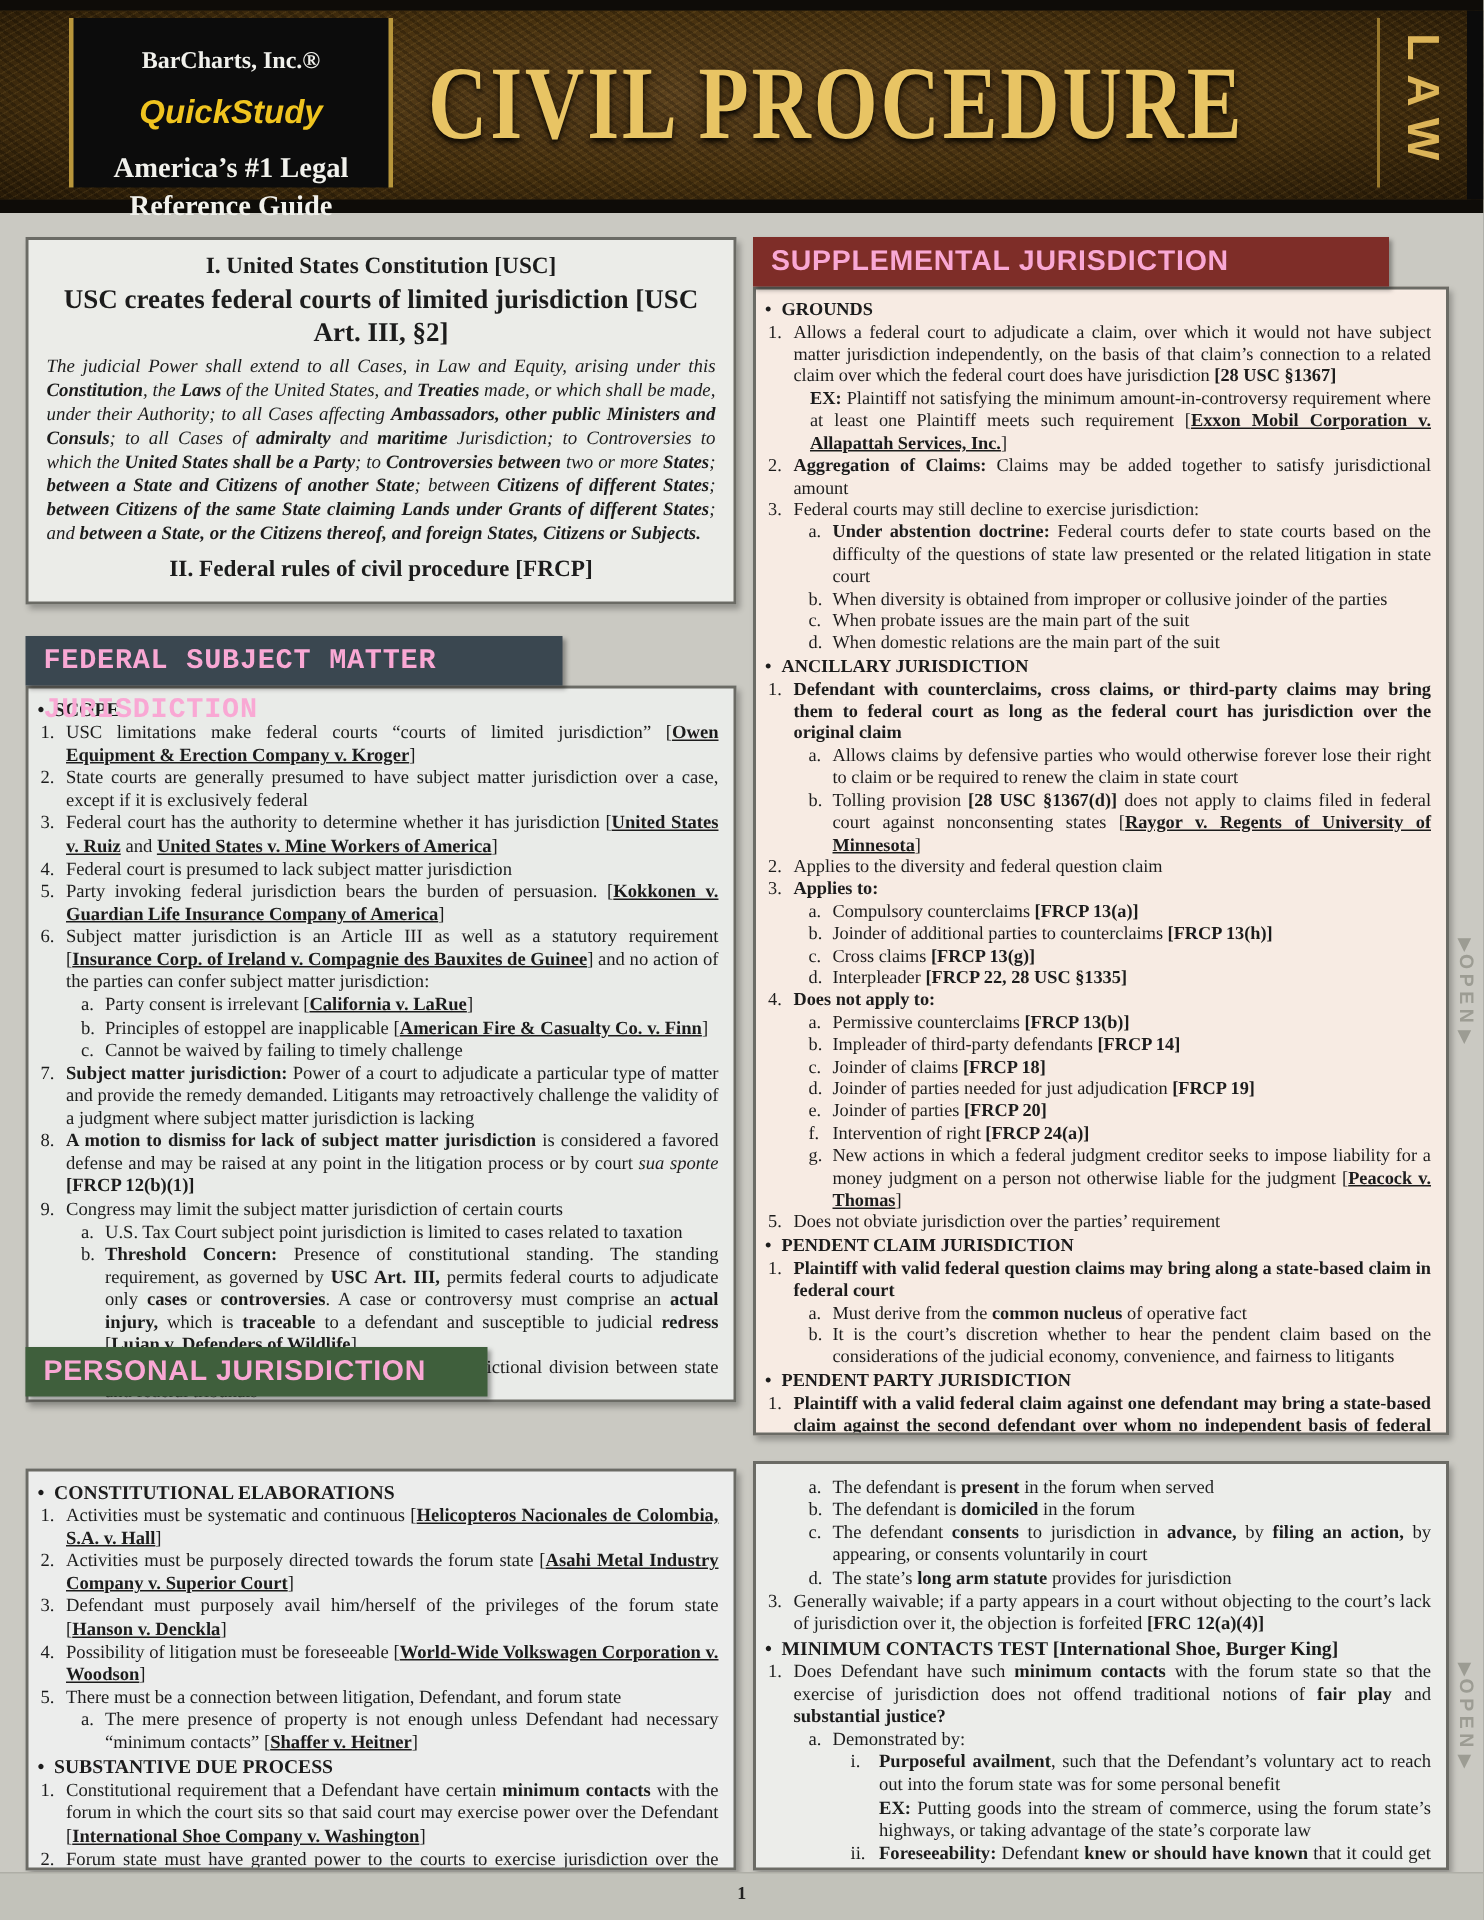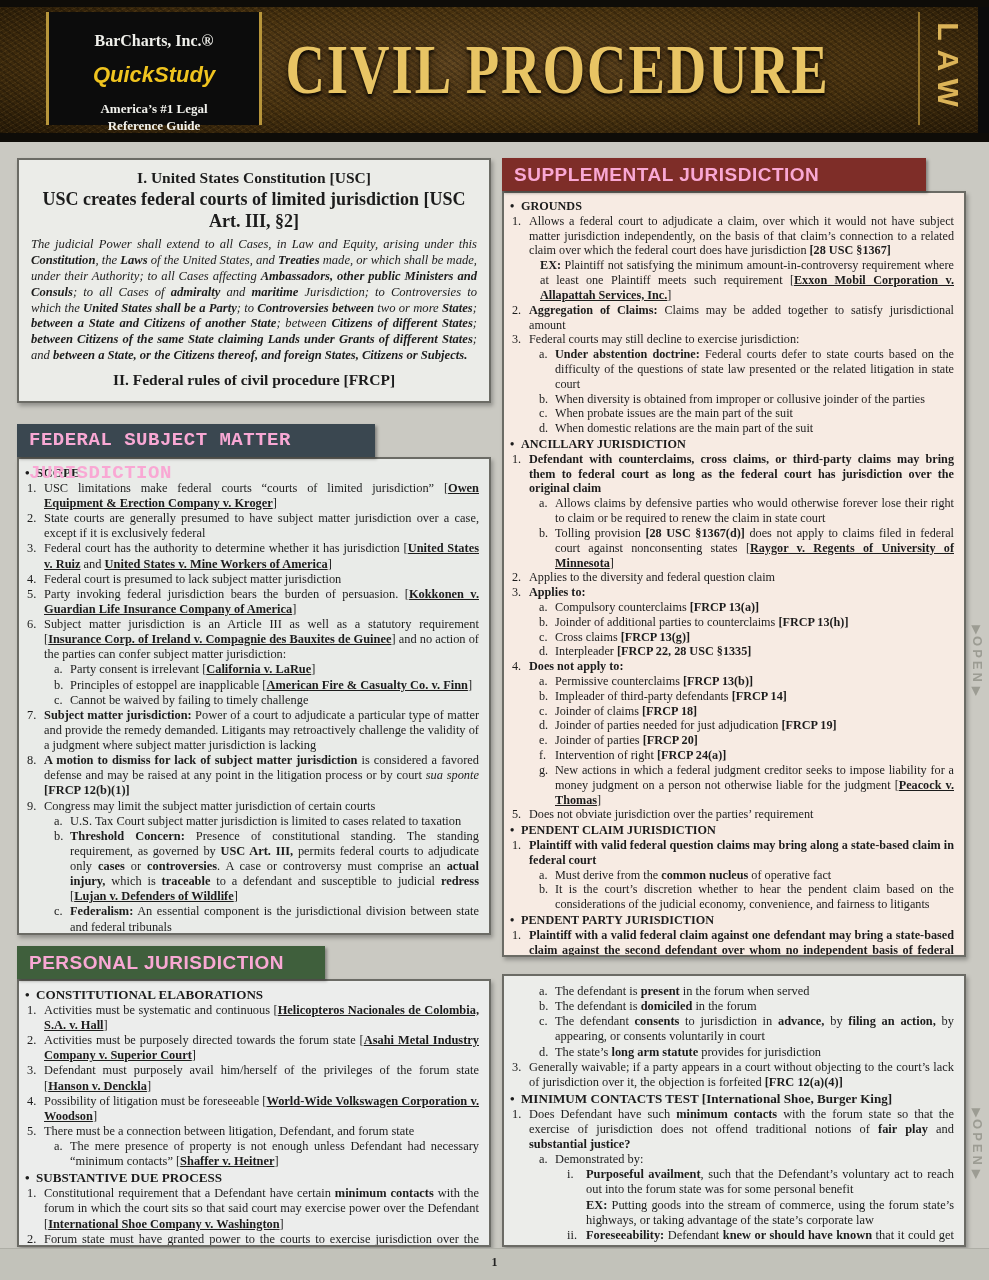--- a/index.html
+++ b/index.html
@@ -12,21 +12,21 @@
     background-image:
       repeating-linear-gradient(37deg, rgba(0,0,0,.20) 0 2px, rgba(0,0,0,0) 2px 5px),
       repeating-linear-gradient(-29deg, rgba(228,186,96,.08) 0 1px, rgba(0,0,0,0) 1px 4px),
       radial-gradient(ellipse at 50% 45%, #5e4420 0%, #47310f 55%, #271a07 100%);
     border-top:7px solid #0e0c08;border-bottom:9px solid #0e0c08;}
   .masthead::after{content:"";position:absolute;right:0;top:0;bottom:0;width:11px;background:#0b0b0b;}
   .brand-panel{position:absolute;left:10px;top:5px;bottom:8px;width:210px;background:#0c0c0c;
     border-left:3px solid #b8963b;border-right:3px solid #b8963b;text-align:center;color:#f1f1ec;margin-left:36px;}
   .brand-name{margin-top:20px;font-size:16px;font-weight:bold;}
   .brand-product{margin-top:12px;font:bold italic 22px "Liberation Sans",sans-serif;color:#f0c41f;}
-  .brand-tagline{margin-top:13px;font-size:13px;font-weight:bold;line-height:1.3;}
+  .brand-tagline{margin-top:13px;font-size:19px;font-weight:bold;line-height:1.3;}
   .guide-title{position:absolute;left:230px;width:655px;top:34px;margin:0;text-align:center;
     font:bold 57px/1 "Liberation Serif",serif;color:#e8c464;letter-spacing:2px;
     transform:scale(.96,1.22);transform-origin:50% 50%;
     text-shadow:0 2px 3px rgba(0,0,0,.85), 0 0 12px rgba(40,25,4,.7);}
   .spine-band{position:absolute;right:13px;top:5px;bottom:8px;width:56px;
     border-left:2px solid #9a7a2e;display:flex;align-items:center;justify-content:center;}
   .spine-text{transform:rotate(90deg);font:bold 30px "Liberation Sans",sans-serif;
     color:#dcb458;letter-spacing:9px;white-space:nowrap;}
 
   
@@ -39,21 +39,21 @@
   .hdr-green{background:#3f5f3c;}
   .hdr-maroon{background:#7e2d28;}
 
   .usc{left:17px;top:158px;width:474px;height:245px;background:#ebece8;padding:6px 10px;text-align:center;}
   .usc h2{font-size:15.5px;line-height:1.25;margin:2px 0;}
   .usc h3{font-size:18px;line-height:1.2;margin:2px 0 4px;font-weight:bold;}
   .usc .quote{font-style:italic;font-size:12.6px;line-height:1.27;text-align:justify;margin:4px 2px 6px;}
 
   .fsmj-h{left:17px;top:424px;width:358px;font-family:Liberation Mono, monospace;}
   .fsmj-b{left:17px;top:457px;width:474px;height:478px;background:#e9ebe8;padding:5px 8px 4px 6px;}
-  .pers-h{left:17px;top:946px;width:308px;}
+  .pers-h{left:17px;top:898px;width:308px;}
   .pers-b{left:17px;top:979px;width:474px;height:268px;background:#ecedec;padding:5px 8px 4px 6px;}
   .supp-h{left:502px;top:158px;width:424px;}
   .supp-b{left:502px;top:191px;width:464px;height:766px;background:#f7ebe3;padding:5px 8px 4px 6px;}
   .cont-b{left:502px;top:974px;width:464px;height:273px;background:#ecedea;padding:8px 8px 4px 6px;}
 
   
   .row{display:flex;font-size:12.4px;line-height:1.22;}
   .supp-b .row{font-size:12.2px;line-height:1.215;}
   .mark{flex:none;}
   .txt{flex:1;text-align:justify;padding-right:2px;}
@@ -155,21 +155,21 @@
       <div class="row l-1">
         <span class="mark">8.</span>
         <span class="txt"><b>A motion to dismiss for lack of subject matter jurisdiction</b> is considered a favored defense and may be raised at any point in the litigation process or by court <i>sua sponte</i> <b>[FRCP 12(b)(1)]</b></span>
       </div>
       <div class="row l-1">
         <span class="mark">9.</span>
         <span class="txt">Congress may limit the subject matter jurisdiction of certain courts</span>
       </div>
       <div class="row l-a">
         <span class="mark">a.</span>
-        <span class="txt">U.S. Tax Court subject matter jurisdiction is limited to cases related to taxation</span>
+        <span class="txt">U.S. Tax Court subject point jurisdiction is limited to cases related to taxation</span>
       </div>
       <div class="row l-a">
         <span class="mark">b.</span>
         <span class="txt"><b>Threshold Concern:</b> Presence of constitutional standing. The standing requirement, as governed by <b>USC Art. III,</b> permits federal courts to adjudicate only <b>cases</b> or <b>controversies</b>. A case or controversy must comprise an <b>actual injury,</b> which is <b>traceable</b> to a defendant and susceptible to judicial <b>redress</b> [<b><u>Lujan v. Defenders of Wildlife</u></b>]</span>
       </div>
       <div class="row l-a">
         <span class="mark">c.</span>
         <span class="txt"><b>Federalism:</b> An essential component is the jurisdictional division between state and federal tribunals</span>
       </div>
     </div>

